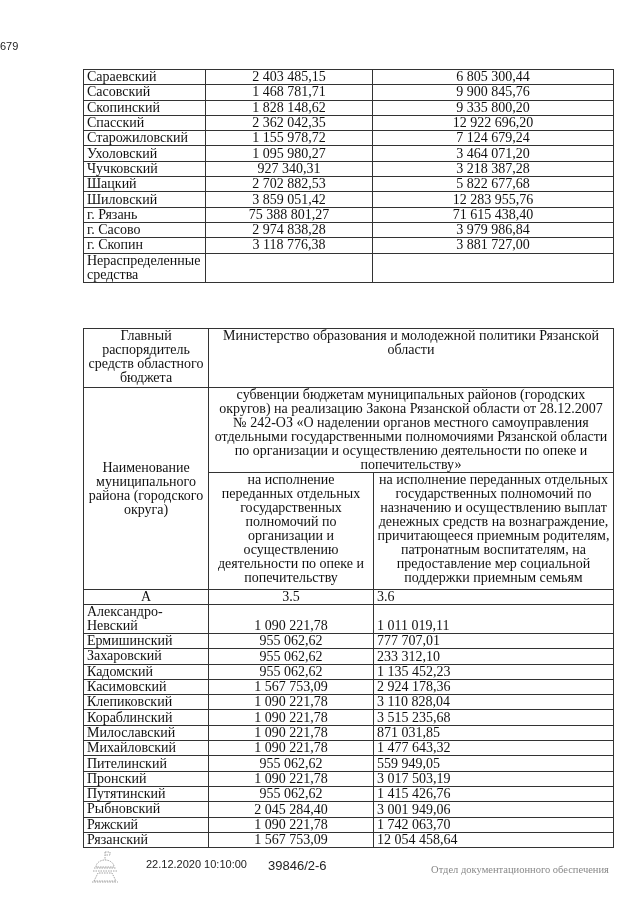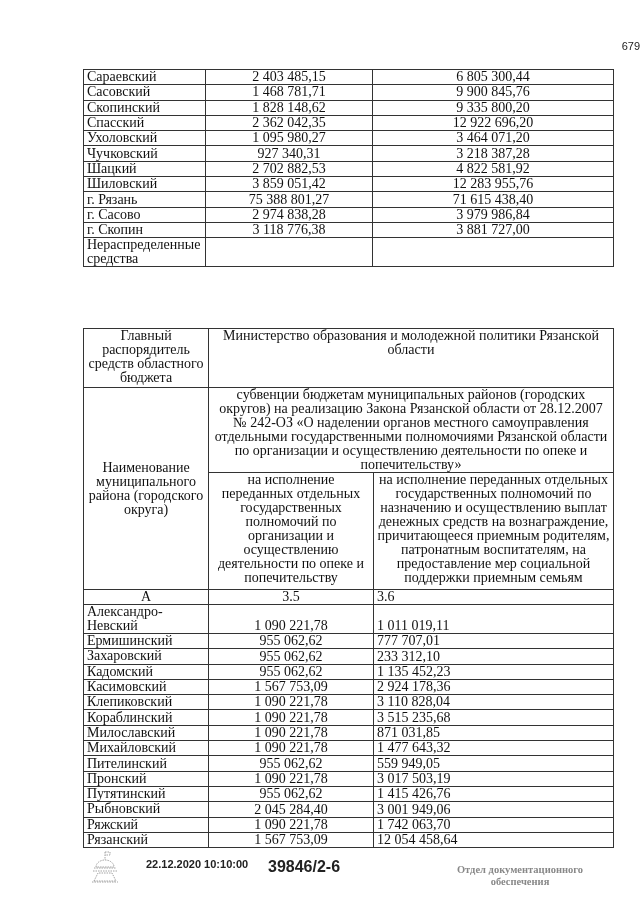--- a/index.html
+++ b/index.html
@@ -1,40 +1,40 @@
 <!DOCTYPE html>
 <html><head>
 <meta charset="utf-8">
 <style>
   html, body { margin:0; padding:0; background:#ffffff; }
   body { width:640px; height:905px; position:relative; overflow:hidden;
          font-family:"Liberation Serif", serif; color:#111; }
-  .page-num { position:absolute; top:40px; left:0; width:640px; text-align:right;
+  .page-num { position:absolute; top:40px; left:0; width:640px; text-align:left;
               font-family:"Liberation Sans", sans-serif; font-size:11px; color:#222; }
   table { border-collapse:collapse; position:absolute; font-size:14px; line-height:14px; }
   td { border:1px solid #333; padding:0 3px; vertical-align:middle; }
   #t1 { left:83px; top:69px; width:531px; }
   #t1 td { height:14.3px; }
   #t1 td.c1 { width:115px; text-align:left; }
   #t1 td.c2 { width:160px; text-align:center; }
   #t1 td.c3 { text-align:center; }
   #t1 tr.total td { font-weight:bold; }
   #t2 { left:83px; top:328px; width:531px; }
   #t2 td.c1 { width:118px; text-align:left; }
   #t2 td.c2 { width:158px; text-align:center; }
   #t2 td.c3 { text-align:left; }
   #t2 td.hdr { text-align:center; vertical-align:top; }
   #t2 td.hdr-mid { text-align:center; vertical-align:middle; }
   #t2 tr.data td { height:14.3px; }
   #t2 tr.data td.c2, #t2 tr.data td.c3 { vertical-align:bottom; }
   .footer { position:absolute; top:850px; left:0; width:628px; height:50px;
-            font-family:"Liberation Sans", sans-serif;font-weight:bold; }
+            font-family:"Liberation Sans", sans-serif; }
   .logo { position:absolute; left:91px; top:0; width:28px; height:34px; }
   .f-date { position:absolute; left:146px; top:8px; font-size:11px; color:#222; }
-  .f-num { position:absolute; left:268px; top:8px; font-size:16px; color:#222;text-align:center; }
+  .f-num { position:absolute; left:268px; top:8px; font-size:13px; color:#222;text-align:center; }
   .f-dept { position:absolute; left:430px; top:14px; width:180px; text-align:center;
             font-family:"Liberation Serif", serif; font-size:10.5px; color:#888; line-height:12px; }
 </style>
 </head>
 <body>
 
 <div class="page-num">679</div>
 
 <table id="t1">
   <tbody id="t1-body">
@@ -52,33 +52,38 @@
         <td class="c1">Скопинский</td>
         <td class="c2">1 828 148,62</td>
         <td class="c3">9 335 800,20</td>
       </tr>
       <tr>
         <td class="c1">Спасский</td>
         <td class="c2">2 362 042,35</td>
         <td class="c3">12 922 696,20</td>
       </tr>
       <tr>
+        <td class="c1">Старожиловский</td>
+        <td class="c2">1 155 978,72</td>
+        <td class="c3">7 124 679,24</td>
+      </tr>
+      <tr>
         <td class="c1">Ухоловский</td>
         <td class="c2">1 095 980,27</td>
         <td class="c3">3 464 071,20</td>
       </tr>
       <tr>
         <td class="c1">Чучковский</td>
         <td class="c2">927 340,31</td>
         <td class="c3">3 218 387,28</td>
       </tr>
       <tr>
         <td class="c1">Шацкий</td>
         <td class="c2">2 702 882,53</td>
-        <td class="c3">4 822 581,92</td>
+        <td class="c3">5 822 677,68</td>
       </tr>
       <tr>
         <td class="c1">Шиловский</td>
         <td class="c2">3 859 051,42</td>
         <td class="c3">12 283 955,76</td>
       </tr>
       <tr>
         <td class="c1">г. Рязань</td>
         <td class="c2">75 388 801,27</td>
         <td class="c3">71 615 438,40</td>

